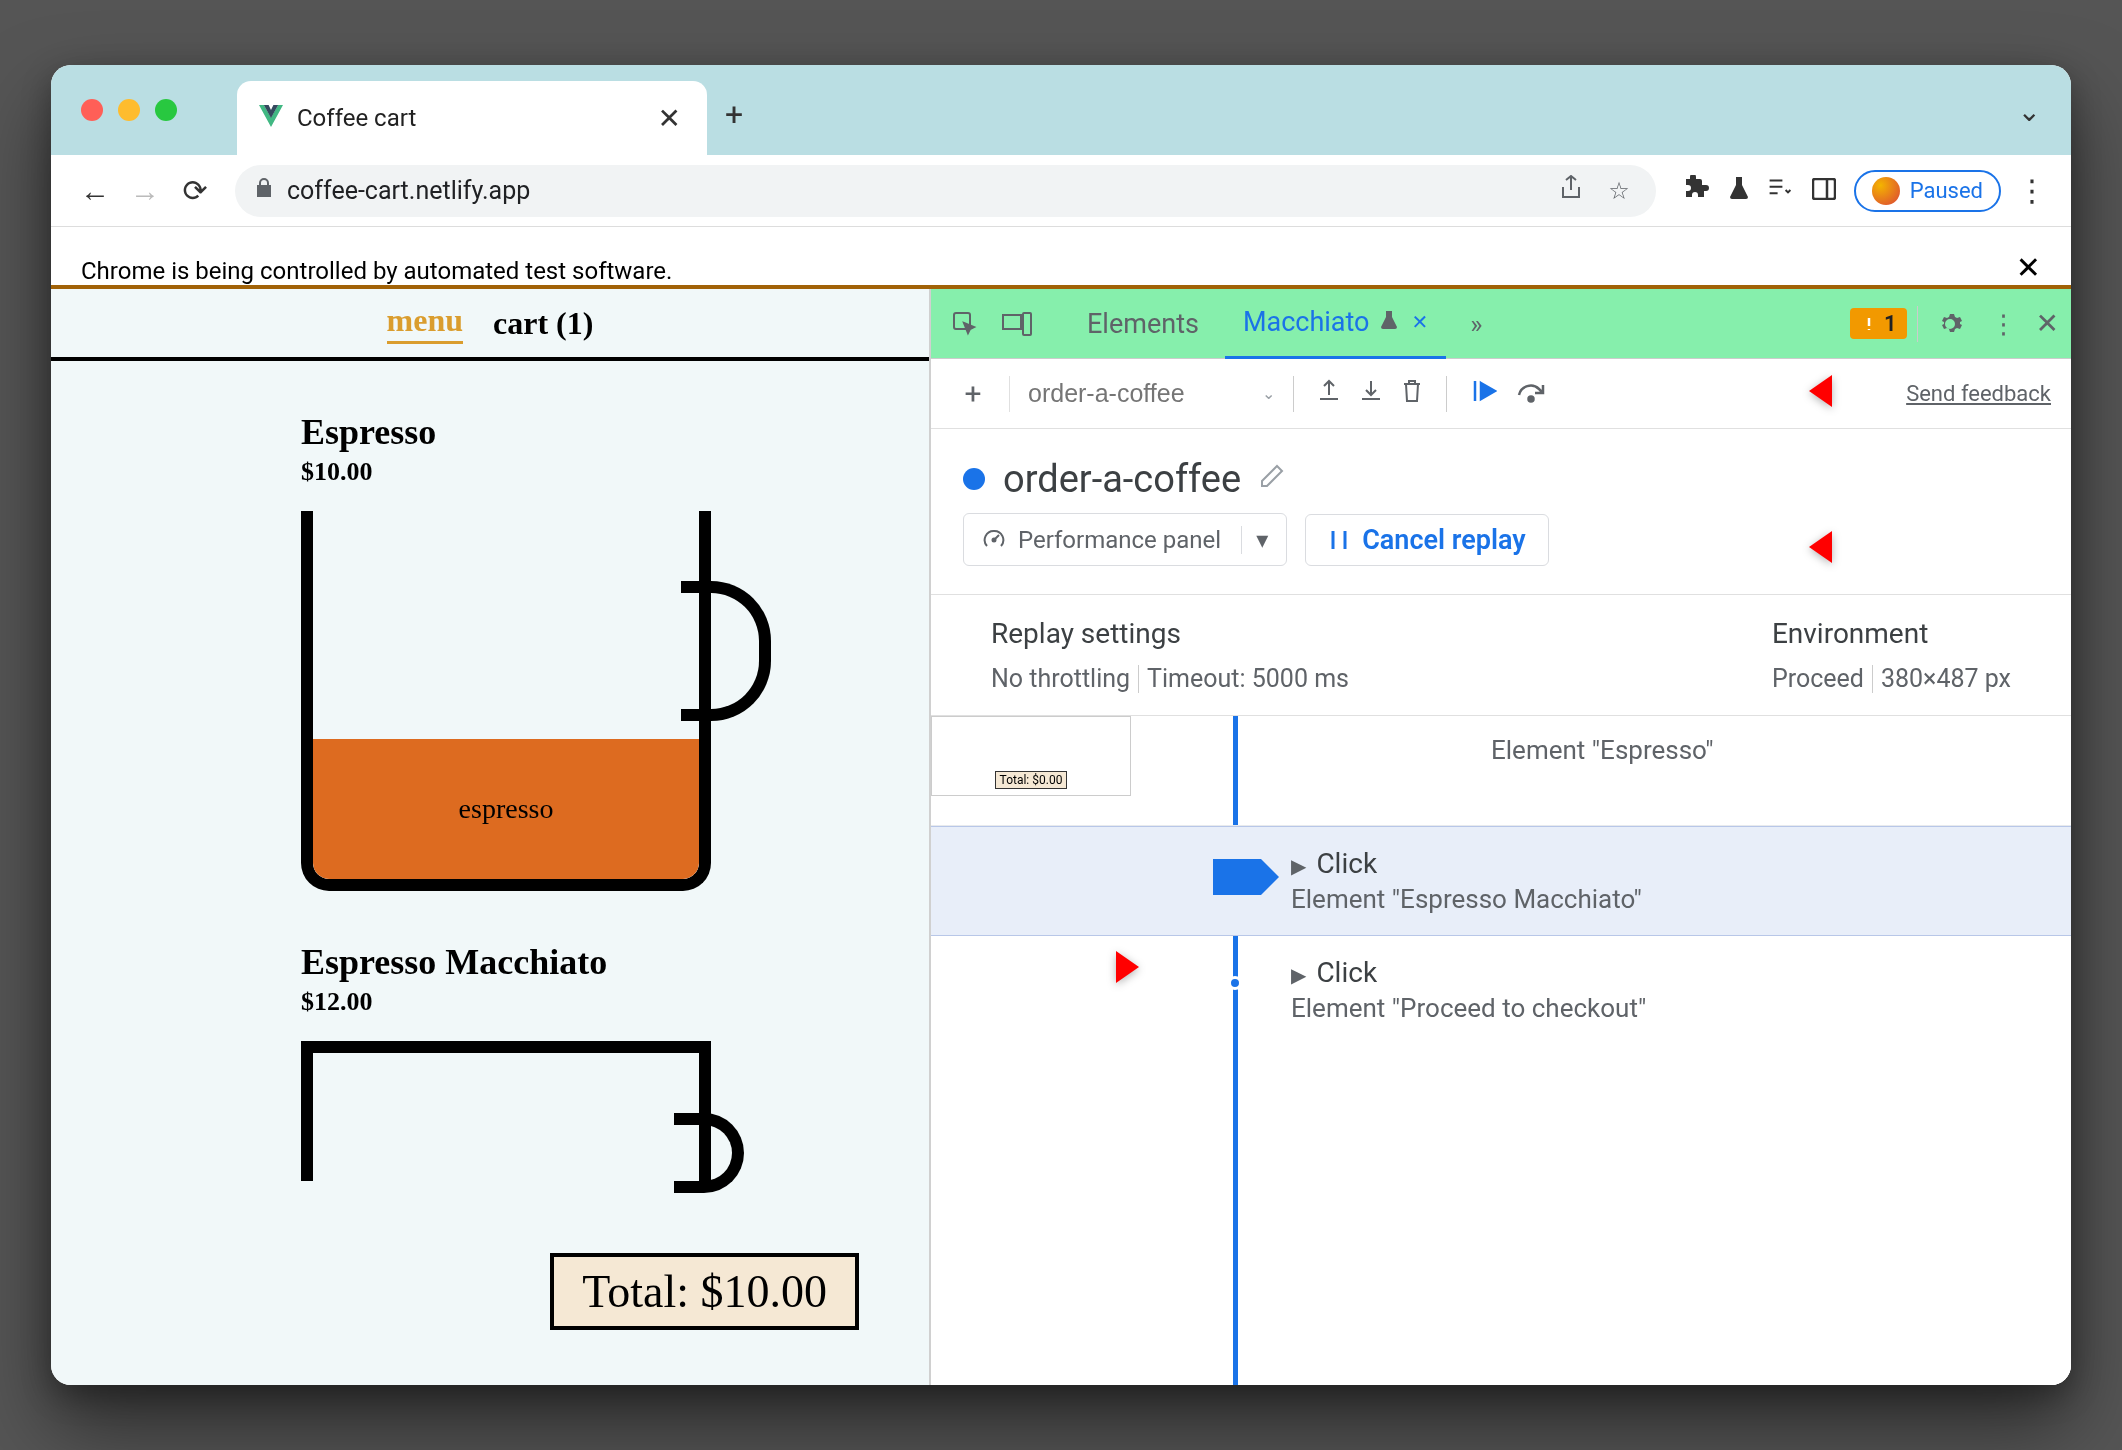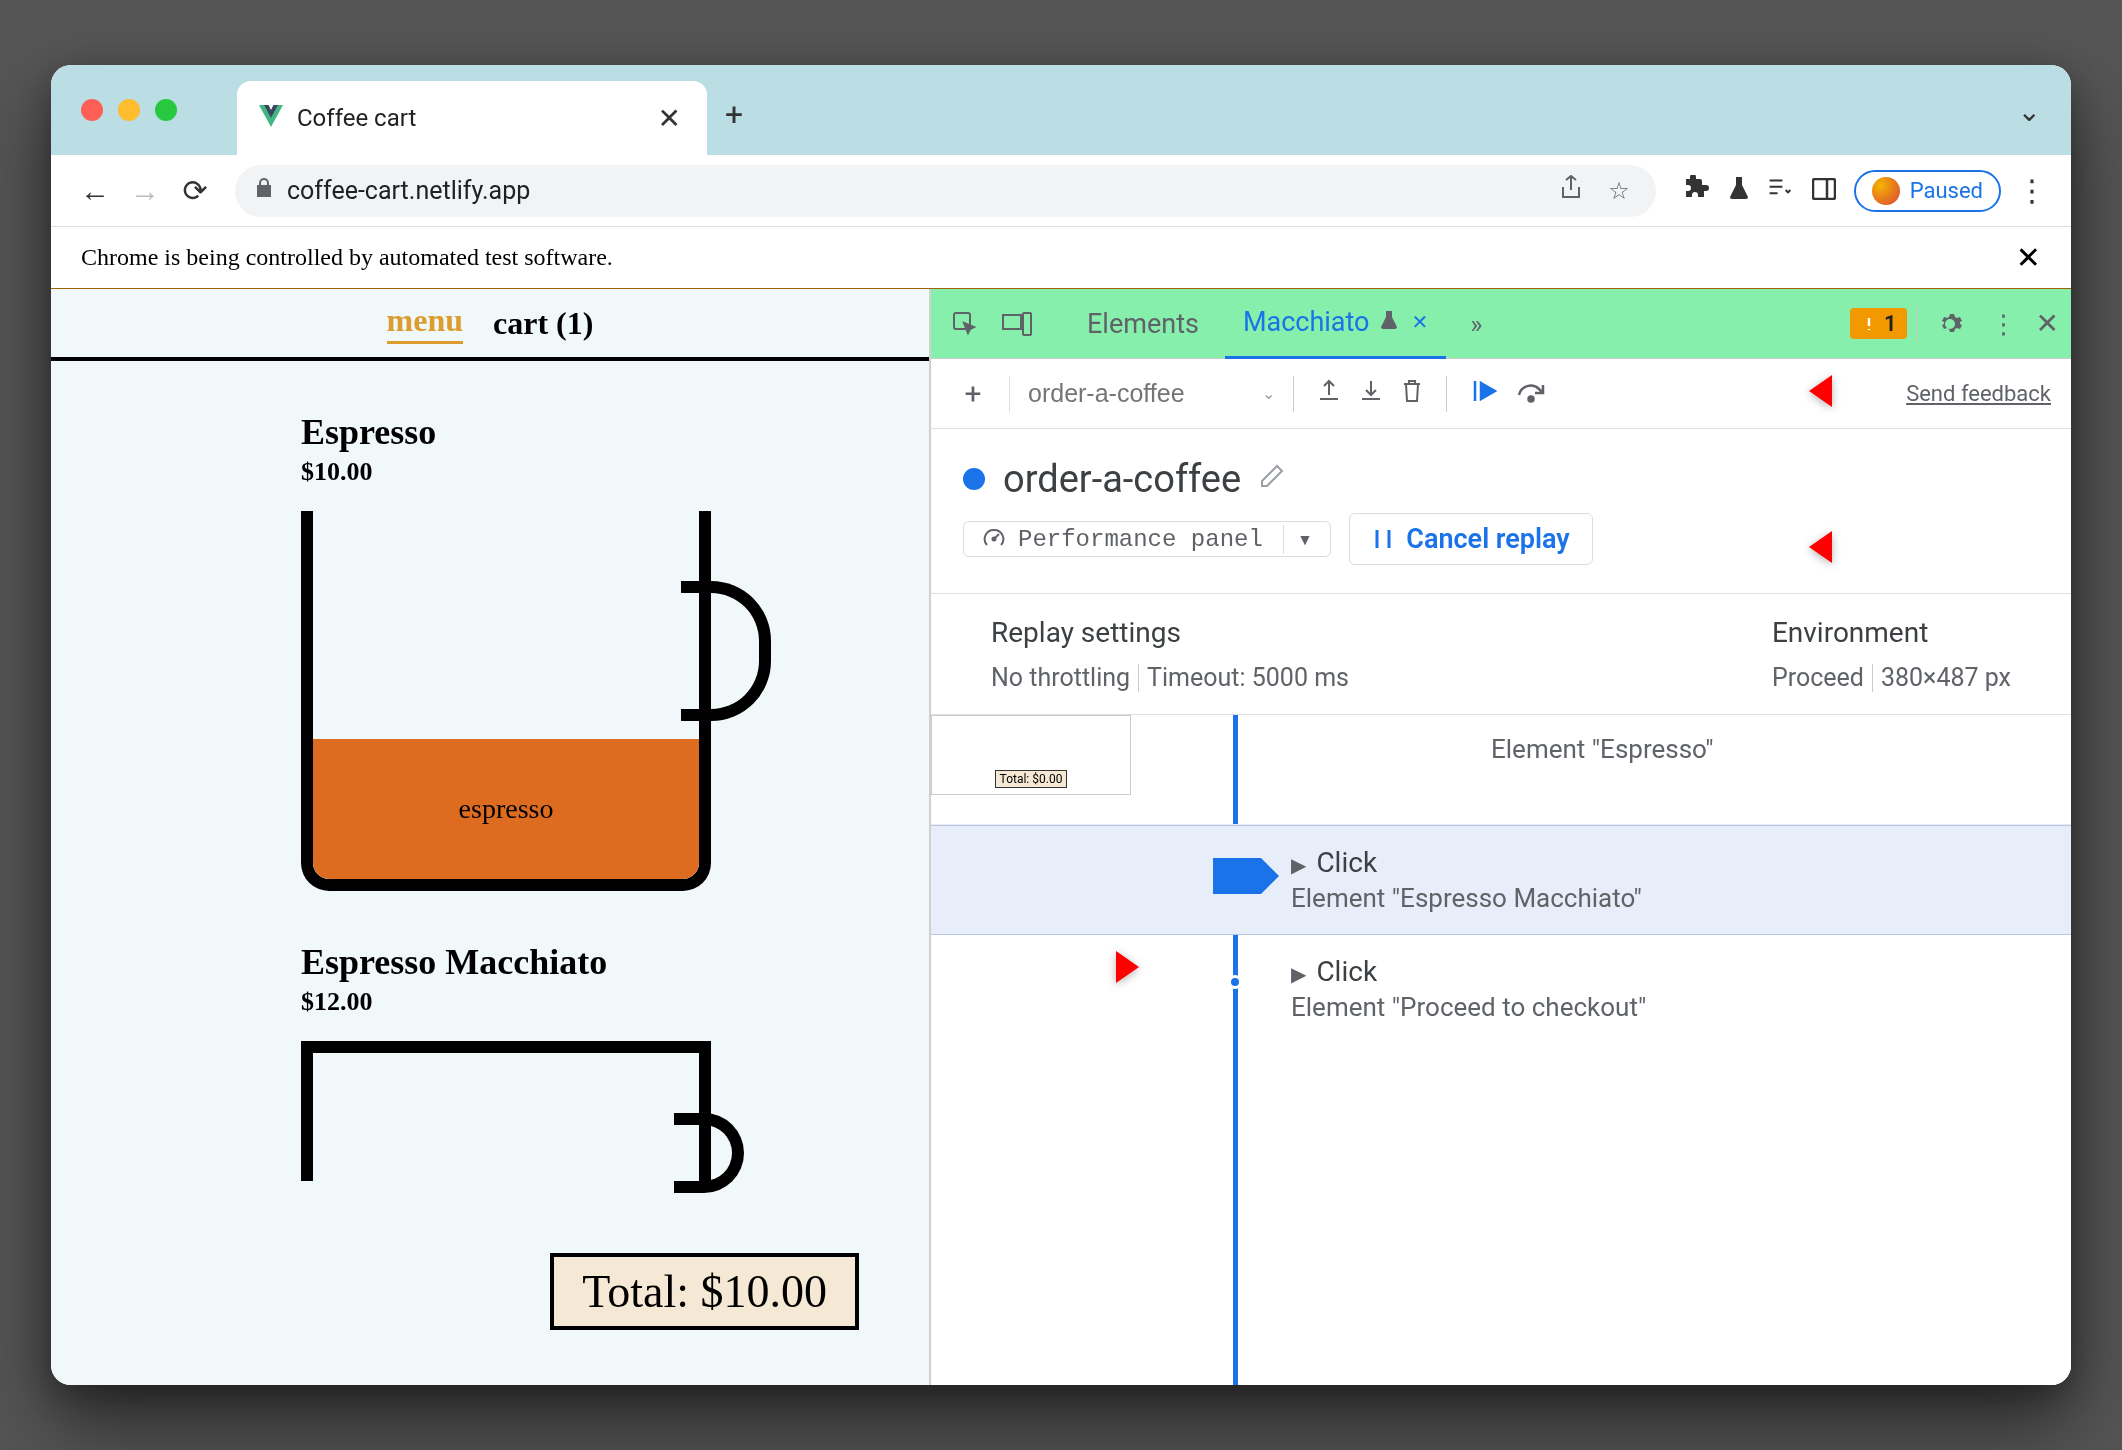--- a/index.html
+++ b/index.html
@@ -27,21 +27,21 @@
 .lock-icon { color: #5f6368; font-size: 20px; }
 .url { font-size: 25px; color: #202124; flex: 1; }
 .omni-icon { color: #5f6368; font-size: 24px; padding: 0 6px; }
 .ext-icons { display: flex; align-items: center; gap: 18px; margin: 0 8px; }
 .ext-icon { font-size: 26px; color: #333; }
 .paused-pill { border: 2px solid #1a73e8; border-radius: 24px; height: 42px; display: flex; align-items: center; gap: 10px; padding: 0 16px; color: #1a73e8; font-size: 22px; cursor: pointer; }
 .avatar { width: 28px; height: 28px; border-radius: 50%; background: radial-gradient(circle at 30% 30%, #f4b400, #db4437); }
 .kebab { font-size: 30px; color: #333; margin-left: 6px; }
 
 
-.banner { height: 62px; display: flex; align-items: center; justify-content: space-between; padding: 0 30px; font-size: 24px; border-bottom: 1px solid #a16207; font-family: Liberation Serif, serif; }
+.banner { height: 62px; display: flex; align-items: flex-end; justify-content: space-between; padding: 0 30px; font-size: 24px; border-bottom: 4px solid #a16207; }
 .banner-close { font-size: 30px; cursor: pointer; }
 
 
 .content { display: flex; height: calc(100% - 90px - 72px - 62px); }
 
 
 .app-pane { width: 880px; background: #f1f8f9; border-right: 2px solid #d0d0d0; position: relative; overflow: hidden; }
 .app-nav { height: 72px; display: flex; align-items: center; justify-content: center; gap: 30px; font-family: Georgia, serif; font-size: 32px; border-bottom: 4px solid #000; }
 .nav-menu { color: #da9d2e; font-weight: bold; border-bottom: 3px solid #da9d2e; padding-bottom: 2px; }
 .nav-cart { color: #000; font-weight: bold; }
@@ -81,21 +81,21 @@
 .tb-icon { color: #5f6368; font-size: 26px; cursor: pointer; padding: 0 6px; }
 .tb-icon.blue { color: #1a73e8; }
 .send-feedback { margin-left: auto; font-size: 22px; color: #5f6368; text-decoration: underline; cursor: pointer; }
 
 .recording-header { padding: 28px 32px 12px; display: flex; align-items: center; gap: 18px; }
 .rec-dot { width: 22px; height: 22px; background: #1a73e8; border-radius: 50%; }
 .rec-name { font-size: 38px; color: #3c4043; }
 .edit-icon { color: #9aa0a6; font-size: 28px; }
 
 .rec-actions { padding: 0 32px 28px; display: flex; gap: 18px; align-items: center; }
-.perf-btn { border: 1px solid #dadce0; border-radius: 6px; height: 36px; display: flex; align-items: center; padding: 0 18px; gap: 12px; font-size: 24px; color: #5f6368; cursor: pointer; font-family: Liberation Mono, monospace; }
+.perf-btn { border: 1px solid #dadce0; border-radius: 6px; height: 53px; display: flex; align-items: center; padding: 0 18px; gap: 12px; font-size: 24px; color: #5f6368; cursor: pointer; }
 .perf-split { border-left: 1px solid #dadce0; margin-left: 8px; padding-left: 14px; color: #5f6368; }
 .cancel-btn { border: 1px solid #dadce0; border-radius: 6px; height: 52px; display: flex; align-items: center; padding: 12px 22px; gap: 12px; font-size: 27px; font-weight: 600; color: #1a73e8; cursor: pointer; }
 
 .settings-row { border-top: 1px solid #e0e0e0; border-bottom: 1px solid #e0e0e0; padding: 22px 60px; display: flex; justify-content: space-between; }
 .settings-group h4 { font-size: 28px; font-weight: 400; color: #3c4043; margin-bottom: 14px; }
 .settings-values { font-size: 25px; color: #5f6368; display: flex; gap: 8px; align-items: center; }
 .vsep { width: 1px; height: 28px; background: #ccc; }
 
 .timeline { flex: 1; position: relative; overflow: hidden; background: #fff; }
 .timeline-line { position: absolute; left: 302px; top: 0; bottom: 0; width: 5px; background: #1a73e8; }

